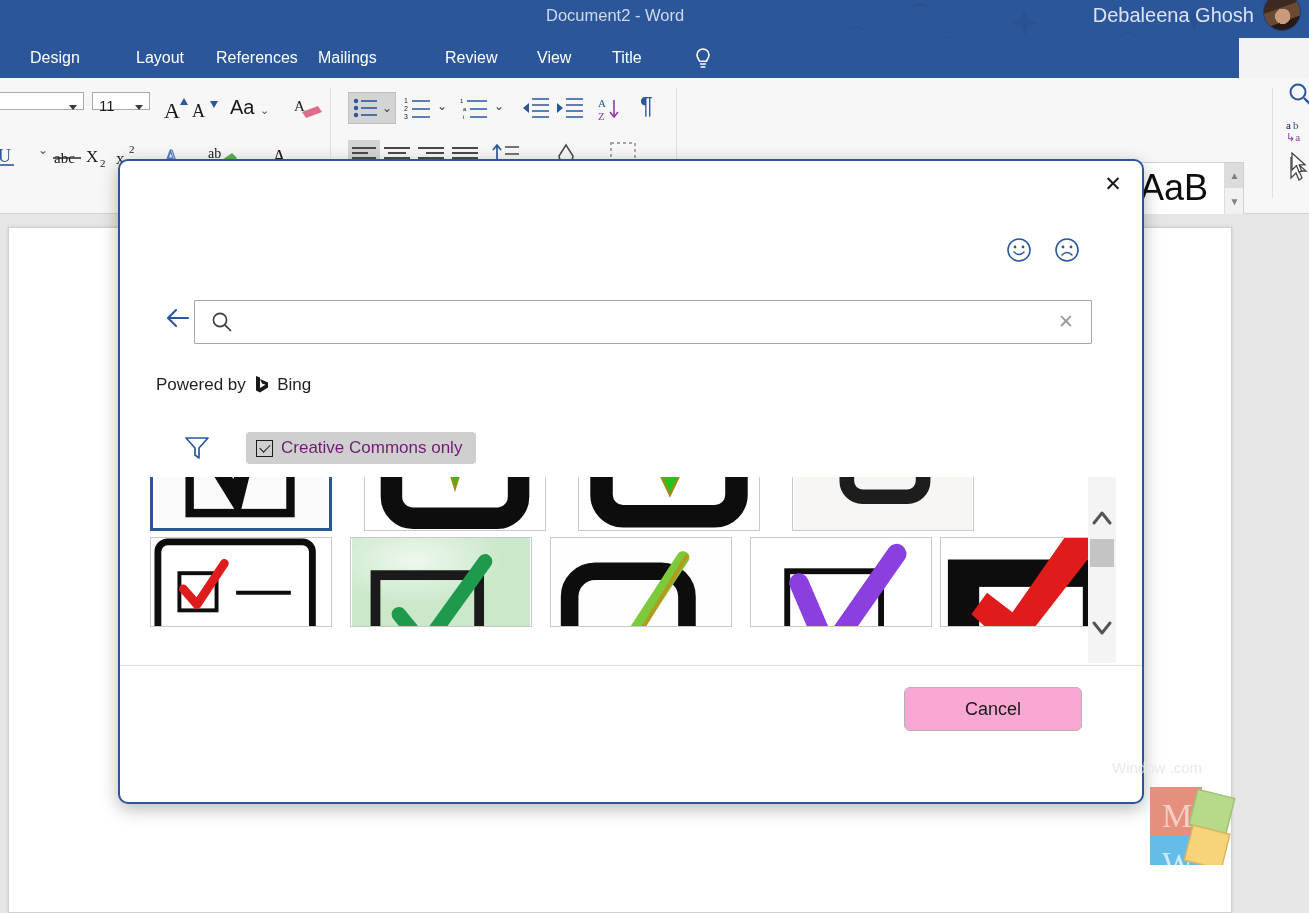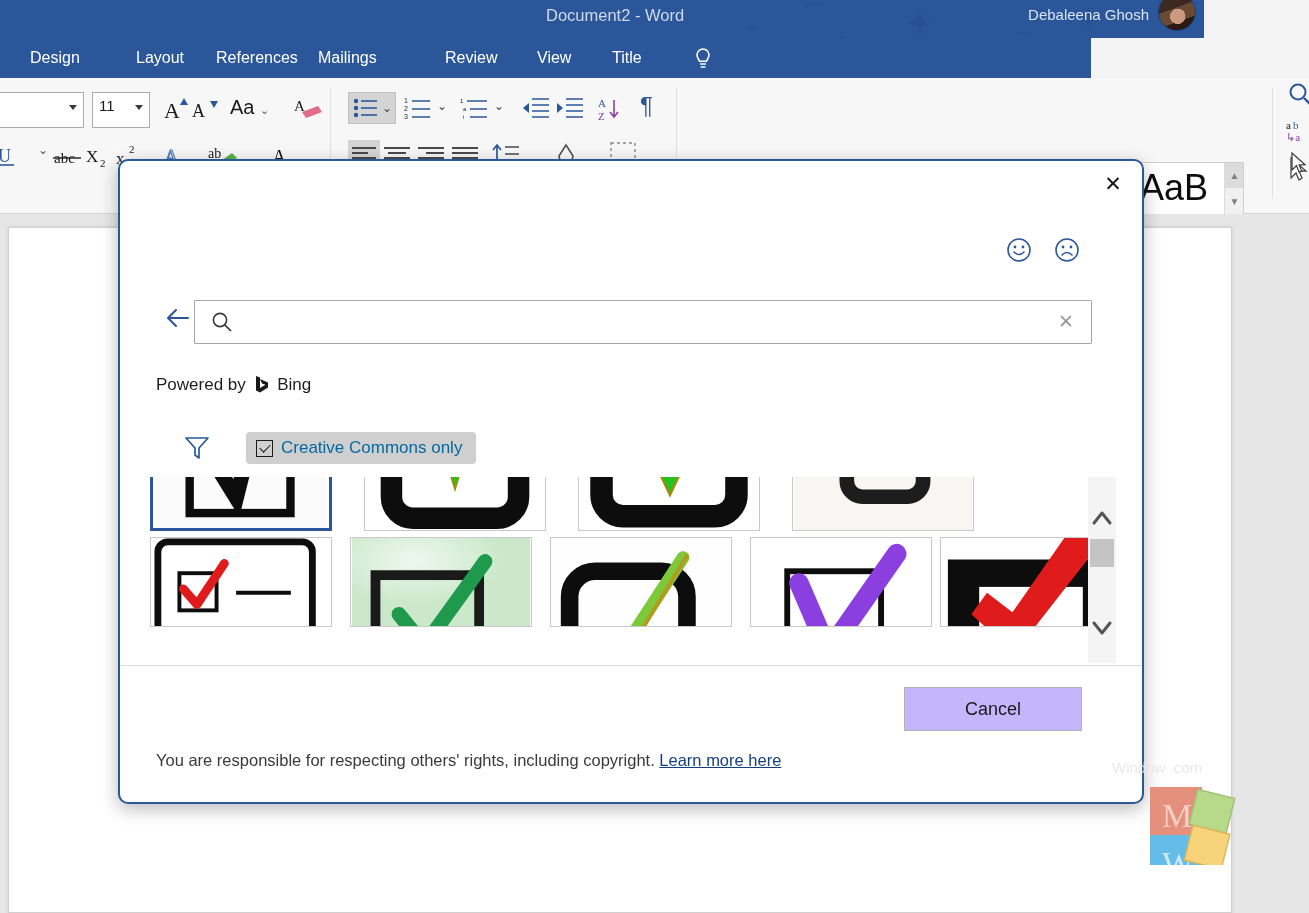--- a/index.html
+++ b/index.html
@@ -8,47 +8,47 @@
     font-family: "Liberation Sans", sans-serif;
     background:#ffffff;
     position:relative;
   }
 
   
   #word-app { position:absolute; inset:0; background:#f3f3f3; }
 
   
   #title-bar {
-    position:absolute; left:0; top:0; width:1204px; height:38px;
+    position:absolute; left:0; top:0; width:1309px; height:38px;
     background:#2b579a; overflow:hidden;
   }
   #title-bar .bg-art {
     position:absolute; right:0; top:-10px; width:520px; height:70px;
     opacity:.22;
   }
   #doc-title {
     position:absolute; left:546px; top:0px; height:38px; line-height:30px;
     color:#cfd9e9; font-size:16.5px; white-space:nowrap;
   }
   #user-name {
     position:absolute; right:55px; top:0px; height:38px; line-height:30px;
-    color:#dbe3f0; font-size:15px; white-space:nowrap;
+    color:#dbe3f0; font-size:20px; white-space:nowrap;
   }
   #avatar {
     position:absolute; right:8px; top:-7px; width:38px; height:38px;
     border-radius:50%; overflow:hidden;
     background:
       radial-gradient(circle at 52% 62%, #c99a7d 0 26%, transparent 27%),
       linear-gradient(160deg,#3c2a22 0 40%, #6b4a33 41% 70%, #2a1a14 71%);
     border:1px solid #1d3e73;
   }
 
   
   #ribbon-tabs {
-    position:absolute; left:0; top:38px; width:1091px; height:40px;
+    position:absolute; left:0; top:38px; width:1239px; height:40px;
     background:#2b579a;
   }
   .rib-tab {
     position:absolute; top:0; height:40px; line-height:40px;
     color:#ffffff; font-size:16px; white-space:nowrap; cursor:default;
   }
   #tellme-bulb {
     position:absolute; top:9px; left:692px; width:22px; height:23px;
   }
   #tellme-text {
@@ -58,21 +58,21 @@
 
   
   #ribbon-body {
     position:absolute; left:0; top:78px; width:1309px; height:136px;
     background:#f7f7f7; border-bottom:1px solid #d4d4d4;
   }
   .rb-sep { position:absolute; width:1px; background:#e0e0e0; }
 
   .combo {
     position:absolute; background:#fff; border:1px solid #ababab;
-    height:36px; font-size:15px; color:#1c1c1c;
+    height:18px; font-size:15px; color:#1c1c1c;
   }
   .combo .ctxt { position:absolute; left:6px; top:4px; }
   .combo .carr {
     position:absolute; right:6px; top:12px; width:0;height:0;
     border-left:4px solid transparent;border-right:4px solid transparent;
     border-top:5px solid #3a3a3a;
   }
 
   .ic { position:absolute; color:#2b2b2b; font-size:20px; line-height:1; }
 
@@ -161,21 +161,21 @@
     vertical-align:-4px; margin:0 3px;
   }
 
   
   #filter-icon { position:absolute; left:64px; top:274px; width:26px; height:26px; cursor:pointer; }
   #cc-chip {
     position:absolute; left:126px; top:271px; height:32px;
     background:#cfcfcf; border-radius:4px; padding:0 14px 0 10px;
     display:flex; align-items:center; gap:8px; cursor:pointer;
   }
-  #cc-chip .cc-label { font-size:17px; color:#0369a1; white-space:nowrap; }
+  #cc-chip .cc-label { font-size:17px; color:#701a75; white-space:nowrap; }
   .cc-checkbox { width:17px; height:17px; border:1.6px solid #1a1a1a; position:relative; }
   .cc-checkbox::after {
     content:""; position:absolute; left:3px; top:3px; width:9px; height:5px;
     border-left:1.8px solid #1a1a1a; border-bottom:1.8px solid #1a1a1a;
     transform:rotate(-45deg);
   }
 
   
   #results {
     position:absolute; left:30px; top:316px; width:966px; height:186px;
@@ -210,21 +210,21 @@
     position:absolute; left:0; top:504px; width:1022px; height:1px; background:#dcdcdc;
   }
   #btn-insert {
     position:absolute; left:630px; top:526px; width:118px; height:44px;
     background:#2b579a; border:1px solid #1f4278; color:#fff;
     font-size:18px; font-family:"Liberation Sans", sans-serif;
     cursor:pointer;
   }
   #btn-cancel {
     position:absolute; left:784px; top:526px; width:178px; height:44px;
-    background:#c4b5fd; border:1px solid #b3b3b3; border-radius:0;
+    background:#f9a8d4; border:1px solid #b3b3b3; border-radius:6px;
     color:#1a1a1a; font-size:18px; font-family:"Liberation Sans", sans-serif;
     cursor:pointer;
   }
   #legal {
     position:absolute; left:36px; top:590px; font-size:16.5px; color:#3a3a3a;
     white-space:nowrap;
   }
   #legal-link {
     color:#14407f; text-decoration:underline; cursor:pointer;
   }
@@ -615,24 +615,20 @@
           <path d="M6 14 L14 24 L22 14" fill="none" stroke="#555" stroke-width="3" stroke-linecap="round" stroke-linejoin="round"></path>
         </svg>
       </div>
     </div>
   </div>
 
   <div id="dlg-footer-sep"></div>
 
   <button id="btn-cancel">Cancel</button>
 
-  <div id="legal">
-    <span>You are responsible for respecting others' rights, including copyright.</span>
-    <span id="legal-link">Learn more here</span>
-  </div>
 </div>
 
 <div id="watermark">
   <div id="wm-text">Window      .com</div>
   <svg viewBox="0 0 130 108" style="position:absolute;left:0;top:0;width:130px;height:108px">
     <path d="M40 30 h52 v48 h-52z" fill="#e4907c"></path>
     <path d="M40 78 h52 v46 a6 6 0 0 1 -6 6 h-40 a6 6 0 0 1 -6 -6z" fill="#63bde8"></path>
     <text x="52" y="70" font-size="34" fill="#f3cfc6" font-family="Liberation Serif, serif">M</text>
     <text x="52" y="118" font-size="34" fill="#cfeaf7" font-family="Liberation Serif, serif">W</text>
     <g transform="rotate(14 100 58)">

